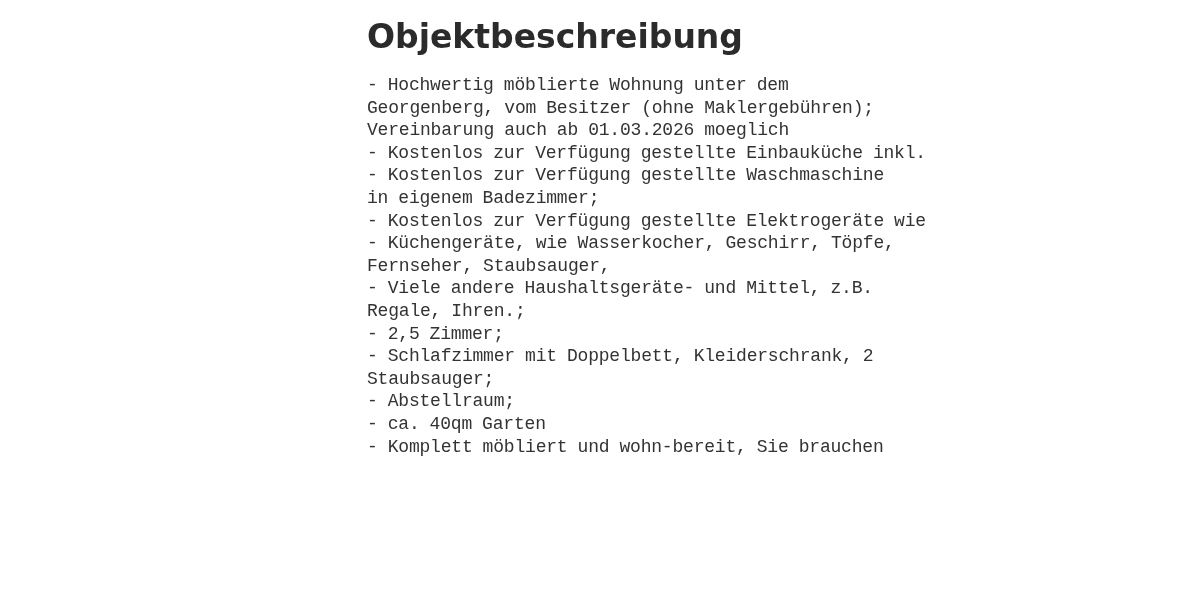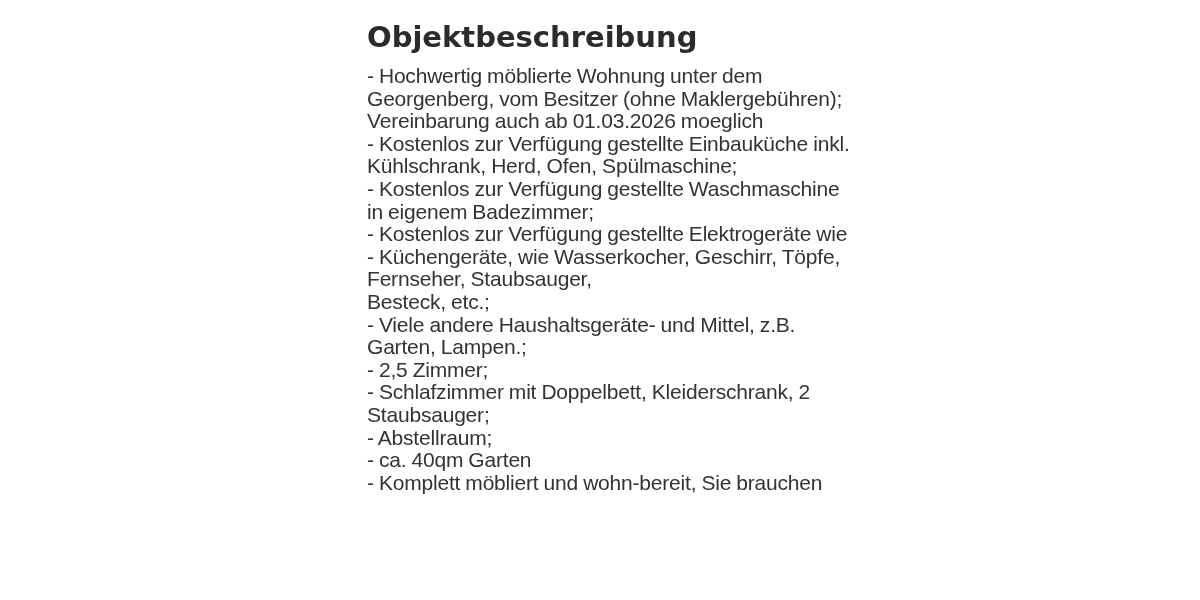--- a/index.html
+++ b/index.html
@@ -13,59 +13,57 @@
     .container {
       position: absolute;
       left: 367px;
       top: 18px;
       width: 460px;
       color: #333333;
       font-family: "DejaVu Sans", "Liberation Sans", sans-serif;
     }
     .title {
       margin: 0;
-      font-size: 29px;
+      font-size: 33px;
       font-weight: bold;
       line-height: 38px;
       color: #2b2b2b;
       letter-spacing: 0px;
     }
     .body {
-      margin-top: 9px;
-      font-size: 21px;
+      margin-top: 18px;
+      font-size: 18px;
       line-height: 22.6px;
       color: #333333;
-      font-family: Liberation Sans, sans-serif;
+      font-family: Liberation Mono, monospace;
       letter-spacing: -0.2px;
       word-spacing: -0.5px;
     }
     .line {
       display: block;
       white-space: nowrap;
     }
   </style>
 </head>
 <body>
 
 <div class="container">
   <h2 class="title">Objektbeschreibung</h2>
   <div class="body">
     <span class="line">- Hochwertig möblierte Wohnung unter dem</span>
     <span class="line">Georgenberg, vom Besitzer (ohne Maklergebühren);</span>
     <span class="line">Vereinbarung auch ab 01.03.2026 moeglich</span>
     <span class="line">- Kostenlos zur Verfügung gestellte Einbauküche inkl.</span>
-    <span class="line">Kühlschrank, Herd, Ofen, Spülmaschine;</span>
     <span class="line">- Kostenlos zur Verfügung gestellte Waschmaschine</span>
     <span class="line">in eigenem Badezimmer;</span>
     <span class="line">- Kostenlos zur Verfügung gestellte Elektrogeräte wie</span>
     <span class="line">- Küchengeräte, wie Wasserkocher, Geschirr, Töpfe,</span>
     <span class="line">Fernseher, Staubsauger,</span>
-    <span class="line">Besteck, etc.;</span>
     <span class="line">- Viele andere Haushaltsgeräte- und Mittel, z.B.</span>
-    <span class="line">Garten, Lampen.;</span>
+    <span class="line">Regale, Ihren.;</span>
     <span class="line">- 2,5 Zimmer;</span>
     <span class="line">- Schlafzimmer mit Doppelbett, Kleiderschrank, 2</span>
     <span class="line">Staubsauger;</span>
     <span class="line">- Abstellraum;</span>
     <span class="line">- ca. 40qm Garten</span>
     <span class="line">- Komplett möbliert und wohn-bereit, Sie brauchen</span>
   </div>
 </div>
 
 </body></html>

